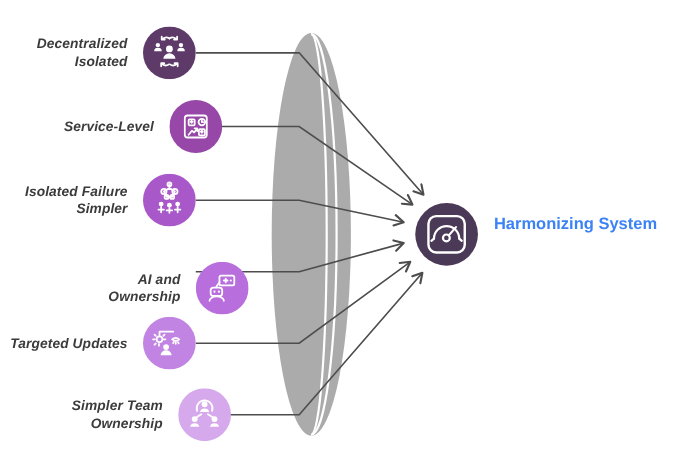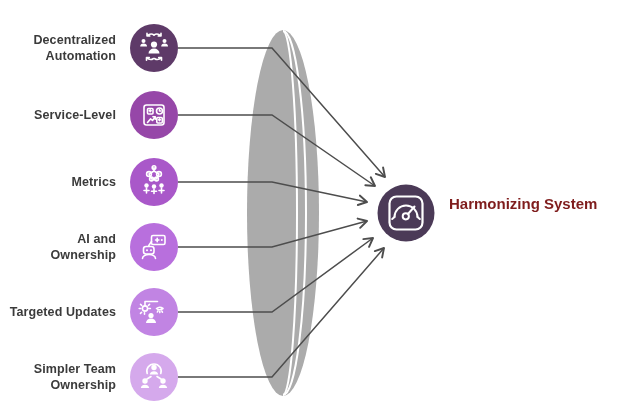--- a/index.html
+++ b/index.html
@@ -1,40 +1,40 @@
 <!DOCTYPE html>
 <html><head>
 <meta charset="utf-8">
 <style>
   html,body{margin:0;padding:0;background:#fff;}
   .canvas{
     position:relative;width:630px;height:420px;background:#fff;overflow:hidden;
     font-family:"Liberation Sans",sans-serif;
   }
   .scene{position:absolute;left:0;top:0;width:630px;height:420px;}
-  .row{position:absolute;left:0;width:178px;height:48px;display:flex;align-items:center;justify-content:flex-end;gap:14px;}
+  .row{position:absolute;left:0;width:178px;height:48px;display:flex;align-items:center;justify-content:flex-end;gap:14px;font-style:italic;}
   .row:nth-of-type(1){top:24px;}
-  .row:nth-of-type(2){top:91px;}
+  .row:nth-of-type(2){top:91px;padding-left:24px;}
   .row:nth-of-type(3){top:158px;}
-  .row:nth-of-type(4){top:223px;}
+  .row:nth-of-type(4){top:238px;padding-left:48px;}
   .row:nth-of-type(5){top:288px;justify-content:flex-end;}
-  .row:nth-of-type(6){top:353px;}
+  .row:nth-of-type(6){top:353px;padding-left:32px;}
   .lbl{
     width:112px;text-align:right;font-weight:bold;font-size:12.5px;line-height:1.32;
     color:#3b3b3b;letter-spacing:.1px;
   }
   .lbl span{display:block;}
   .lbl span:empty{display:none;}
   .bubble{width:48px;height:48px;flex:0 0 48px;}
   .glyph{stroke:#fff;stroke-width:1.6;fill:none;stroke-linecap:round;stroke-linejoin:round;}
   .glyph-fill{fill:#fff;stroke:none;}
   .target-node{position:absolute;left:377px;top:184px;width:58px;height:58px;}
   .target-label{
     position:absolute;left:449px;top:195px;width:175px;
-    font-weight:bold;font-size:15px;line-height:1.25;color:#7f1d1d;
+    font-weight:bold;font-size:15px;line-height:1.25;color:#3b82f6;
   }
   .target-label span{display:block;}
   .lens-arc{stroke:#fff;stroke-width:2;fill:none;}
   .connector{stroke:#4d4d4d;stroke-width:1.5;fill:none;}
 </style>
 </head>
 <body>
 
 <div class="canvas">
 
@@ -57,21 +57,21 @@
       <polyline class="connector" points="178,182 272,182 367,202" marker-end="url(#arrow)"></polyline>
       <polyline class="connector" points="178,247 272,247 367,221" marker-end="url(#arrow)"></polyline>
       <polyline class="connector" points="178,312 272,312 373,238" marker-end="url(#arrow)"></polyline>
       <polyline class="connector" points="178,377 272,377 384,248" marker-end="url(#arrow)"></polyline>
     </g>
   </svg>
 
   <div class="row">
     <div class="lbl">
       <span>Decentralized</span>
-        <span>Automation</span>
+        <span>Isolated</span>
     </div>
     <svg class="bubble" viewBox="0 0 48 48">
       <circle cx="24" cy="24" r="24" fill="#5e3a68"></circle>
       <circle class="glyph-fill" cx="24" cy="20.5" r="3.1"></circle>
       <path class="glyph-fill" d="M18.5,29.5 a5.5,5 0 0 1 11,0 z"></path>
       <circle class="glyph-fill" cx="13.5" cy="17" r="2"></circle>
       <path class="glyph-fill" d="M10.2,22.5 a3.4,3 0 0 1 6.8,0 z"></path>
       <circle class="glyph-fill" cx="34.5" cy="17" r="2"></circle>
       <path class="glyph-fill" d="M31.2,22.5 a3.4,3 0 0 1 6.8,0 z"></path>
       <path class="glyph" d="M17,12 q3.5,-3.5 7,-1 m-7,1 l0,-2.8 m0,2.8 l2.8,0"></path>
@@ -93,21 +93,22 @@
       <circle class="glyph" cx="29.5" cy="20" r="3"></circle>
       <path class="glyph" d="M29.5,18.6 v1.4 h1.2"></path>
       <rect class="glyph" x="26.8" y="26.5" width="5.5" height="5.5" rx="1"></rect>
       <path class="glyph" d="M26.8,26.5 m2.7,1.2 v2 m-1,-1 h2"></path>
       <path class="glyph" d="M17.5,31.5 l3,-3.6 l2,1.5 l2.8,-3.6 m0,0 h-2.4 m2.4,0 v2.4"></path>
     </svg>
   </div>
 
   <div class="row">
     <div class="lbl">
-        <span>Metrics</span>
+      <span>Isolated Failure</span>
+        <span>Simpler</span>
     </div>
     <svg class="bubble" viewBox="0 0 48 48">
       <circle cx="24" cy="24" r="24" fill="#a958c9"></circle>
       <path class="glyph" d="M19,16 L24,13 L29,16 M19,16 L21.5,21 M29,16 L26.5,21 M21.5,21 L26.5,21 M24,13 L24,9.5"></path>
       <circle class="glyph" cx="24" cy="9.5" r="1.8"></circle>
       <circle class="glyph" cx="19" cy="16" r="2.4"></circle>
       <circle class="glyph" cx="29" cy="16" r="2.4"></circle>
       <circle class="glyph" cx="21.5" cy="21" r="1.9"></circle>
       <circle class="glyph" cx="26.5" cy="21" r="1.9"></circle>
       <circle class="glyph-fill" cx="16.5" cy="27.5" r="2.2"></circle>

